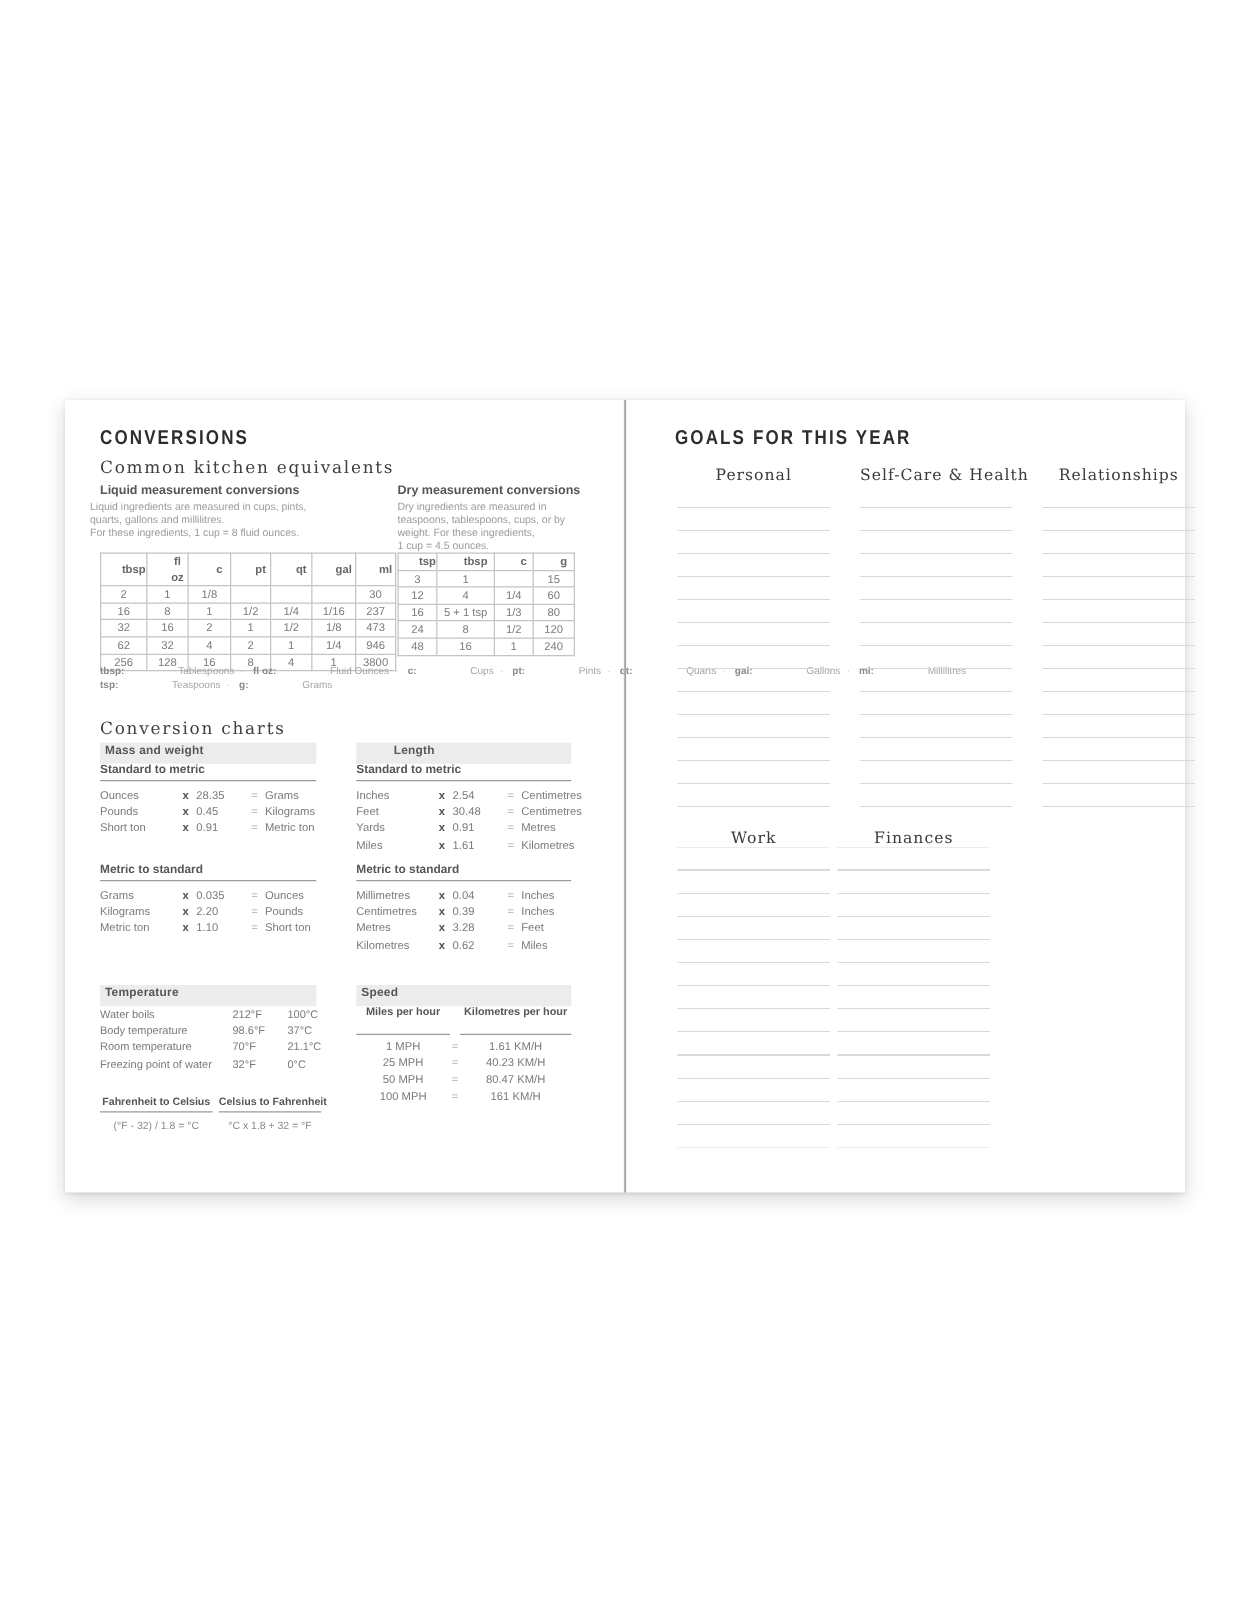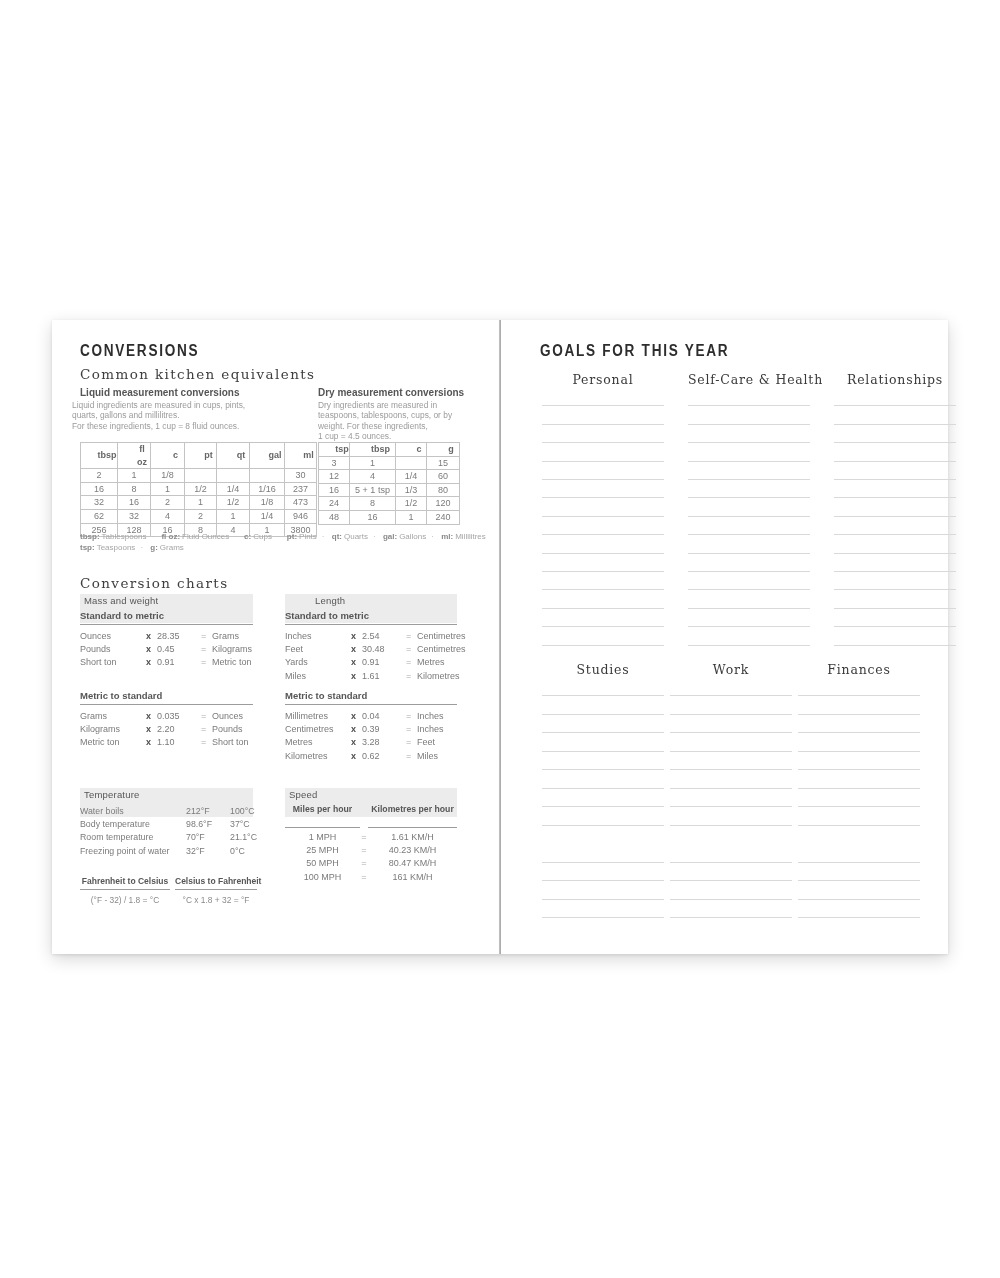--- a/index.html
+++ b/index.html
@@ -21,24 +21,24 @@
   .blk-title{font-size:10px;font-weight:700;color:#555;}
   .desc{font-size:8.4px;color:#9b9b9b;line-height:10.4px;}
 
   table{border-collapse:collapse;table-layout:fixed;}
   .kt{font-size:9px;color:#7b7b7b;}
   .kt th,.kt td{border:1px solid #c4c4c4;text-align:center;padding:0;line-height:12.6px;height:12.6px;font-weight:400;}
   .kt th{font-weight:700;color:#666;padding-left:16px;}
 
   .legend{font-size:8px;color:#a5a5a5;line-height:10.5px;white-space:nowrap;}
   .legend .ab{font-weight:700;color:#8a8a8a;margin-right:2px;}
-  .legend .lb{margin-right:5px;}
+  .legend .lb{margin-right:5px;margin-left:41px;}
   .legend .sep{color:#bdbdbd;margin-right:5px;}
 
-  .bar{position:absolute;height:29px;background:#ececec;font-size:9.5px;font-weight:400;color:#565656;
+  .bar{position:absolute;height:17px;background:#ececec;font-size:9.5px;font-weight:700;color:#565656;
        line-height:13px;padding-left:4px;box-sizing:border-box;letter-spacing:.2px;}
 
   .sub-head{font-size:9.5px;font-weight:600;color:#565656;padding-bottom:3px;border-bottom:1px solid #9c9c9c;}
   .conv-rows{margin-top:5px;}
   .conv-row{display:grid;grid-template-columns:66px 11px 44px 11px auto;font-size:9px;color:#7a7a7a;line-height:13.2px;}
   .cx{font-weight:700;color:#4d4d4d;}
   .ce{color:#ababab;}
 
   .temp-row{display:grid;grid-template-columns:106px 44px auto;font-size:8.8px;color:#7a7a7a;line-height:13.2px;}
 
@@ -420,24 +420,20 @@
         <div class="lines-a"></div>
       </div>
       <div class="goal-col">
         <div class="goal-head">Relationships</div>
         <div class="lines-a"></div>
       </div>
     </div>
 
     <div class="goals" style="top:342px;">
       <div class="goal-col">
-        <div class="goal-head">Studies</div>
-        <div class="lines-b"></div>
-      </div>
-      <div class="goal-col">
         <div class="goal-head">Work</div>
         <div class="lines-b"></div>
       </div>
       <div class="goal-col">
         <div class="goal-head">Finances</div>
         <div class="lines-b"></div>
       </div>
     </div>
   </div>
 

